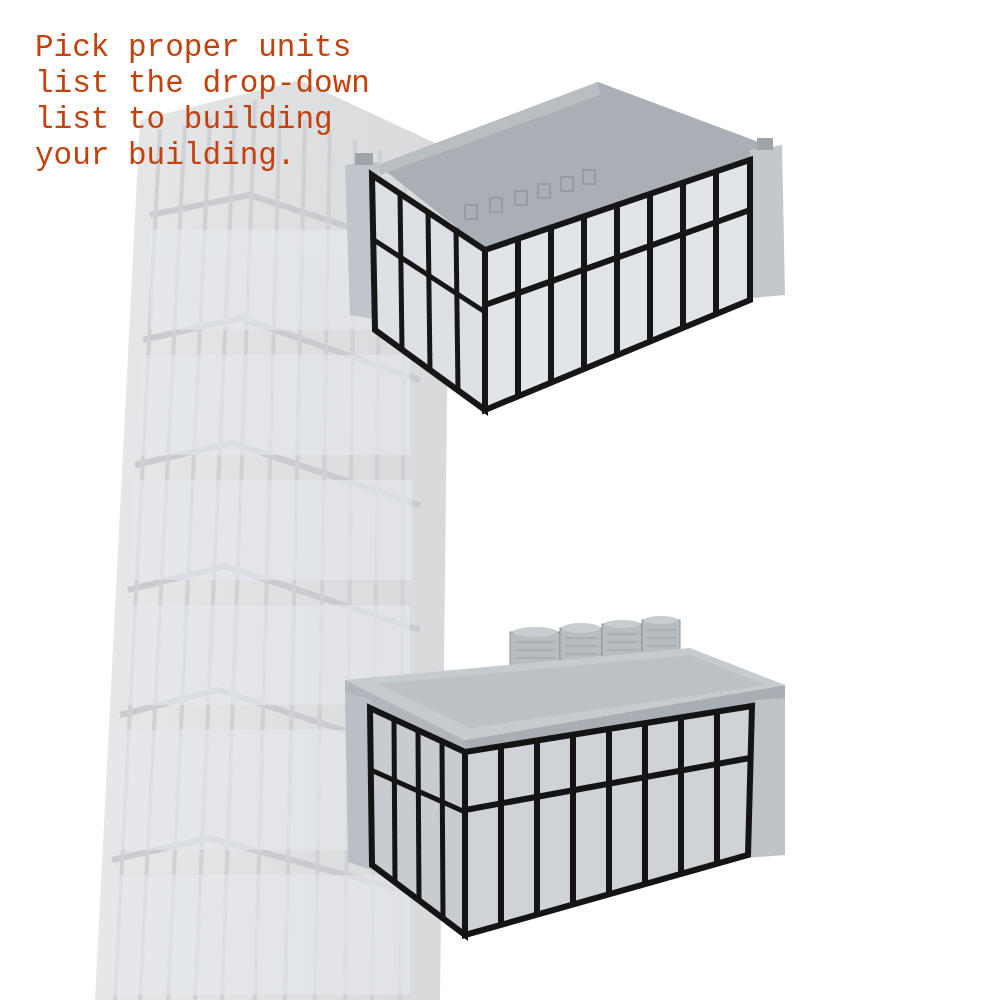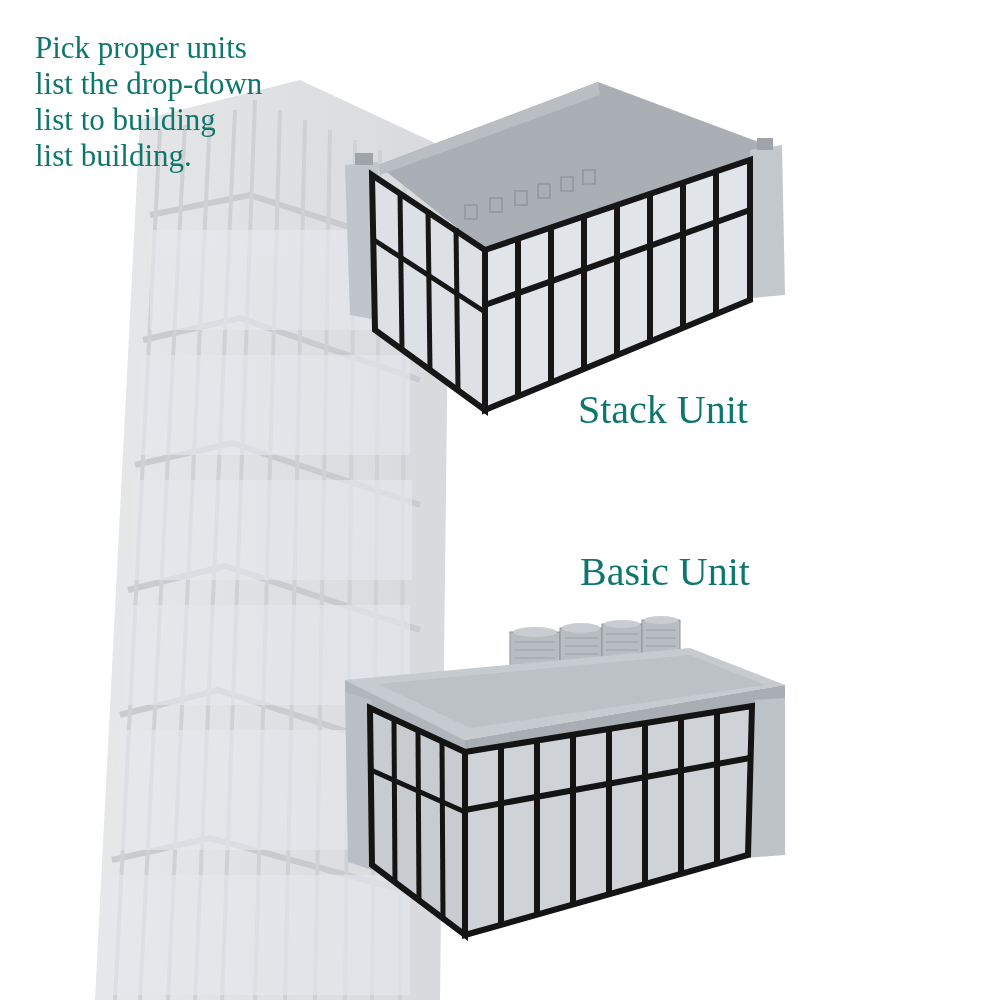--- a/index.html
+++ b/index.html
@@ -1,17 +1,17 @@
 <!DOCTYPE html>
 <html><head>
 <meta charset="utf-8">
 <style>
   html, body { margin:0; padding:0; background:#ffffff; }
   #stage { position:relative; width:1000px; height:1000px; overflow:hidden; background:#ffffff; }
-  .caption { position:absolute; font-family:Liberation Serif, serif; color:#0f766e; }
+  .caption { position:absolute; font-family:Liberation Mono, monospace; color:#c2410c; }
   #intro { left:35px; top:30px; font-size:31px; line-height:36px; width:330px; }
   #intro span { display:block; white-space:nowrap; }
   #stack-label { left:578px; top:386px; font-size:40px; line-height:48px; white-space:nowrap; }
   #basic-label { left:580px; top:548px; font-size:40px; line-height:48px; white-space:nowrap; }
   svg { position:absolute; left:0; top:0; }
 </style>
 </head>
 <body>
 
 <div id="stage">
@@ -159,17 +159,15 @@
       <line x1="681" y1="717" x2="681" y2="875"></line>
       <line x1="717" y1="712" x2="717" y2="865"></line>
       <line x1="465" y1="810" x2="750" y2="758"></line>
     </g>
   </svg>
 
   <div id="intro" class="caption">
     <span>Pick proper units</span>
     <span>list the drop-down</span>
     <span>list to building</span>
-    <span>list building.</span>
+    <span>your building.</span>
   </div>
-  <div id="stack-label" class="caption">Stack Unit</div>
-  <div id="basic-label" class="caption">Basic Unit</div>
 </div>
 
 </body></html>

